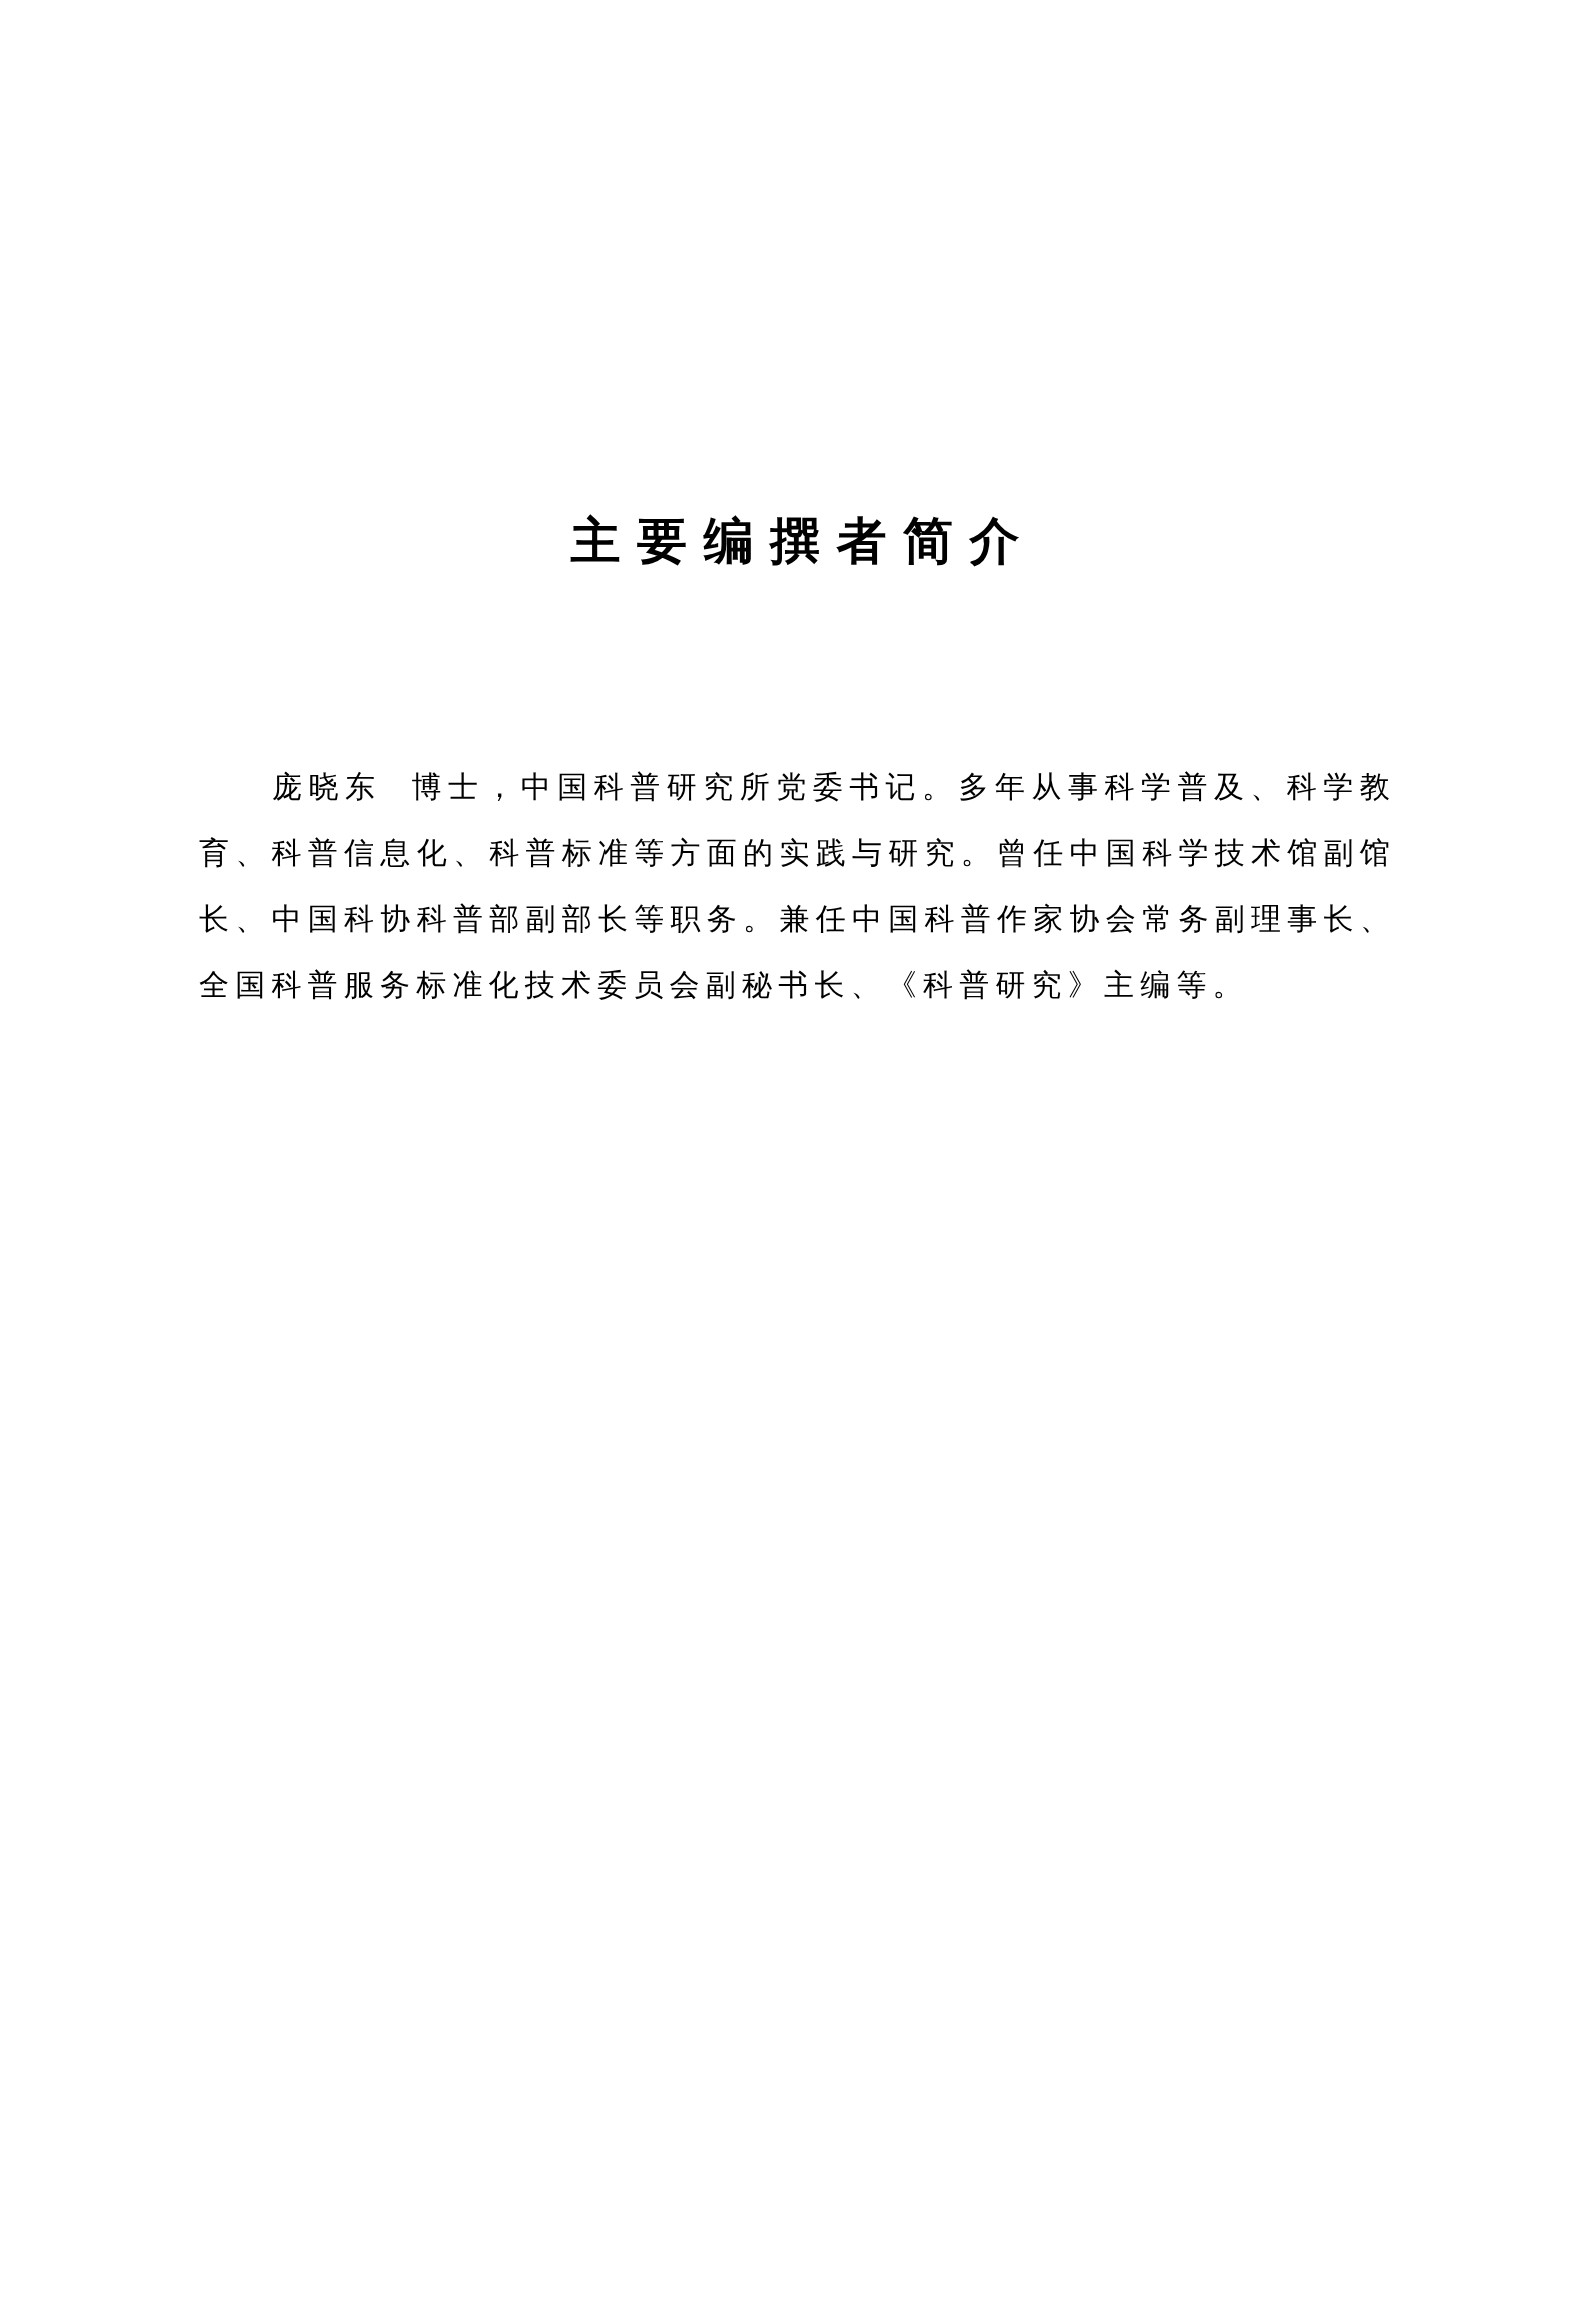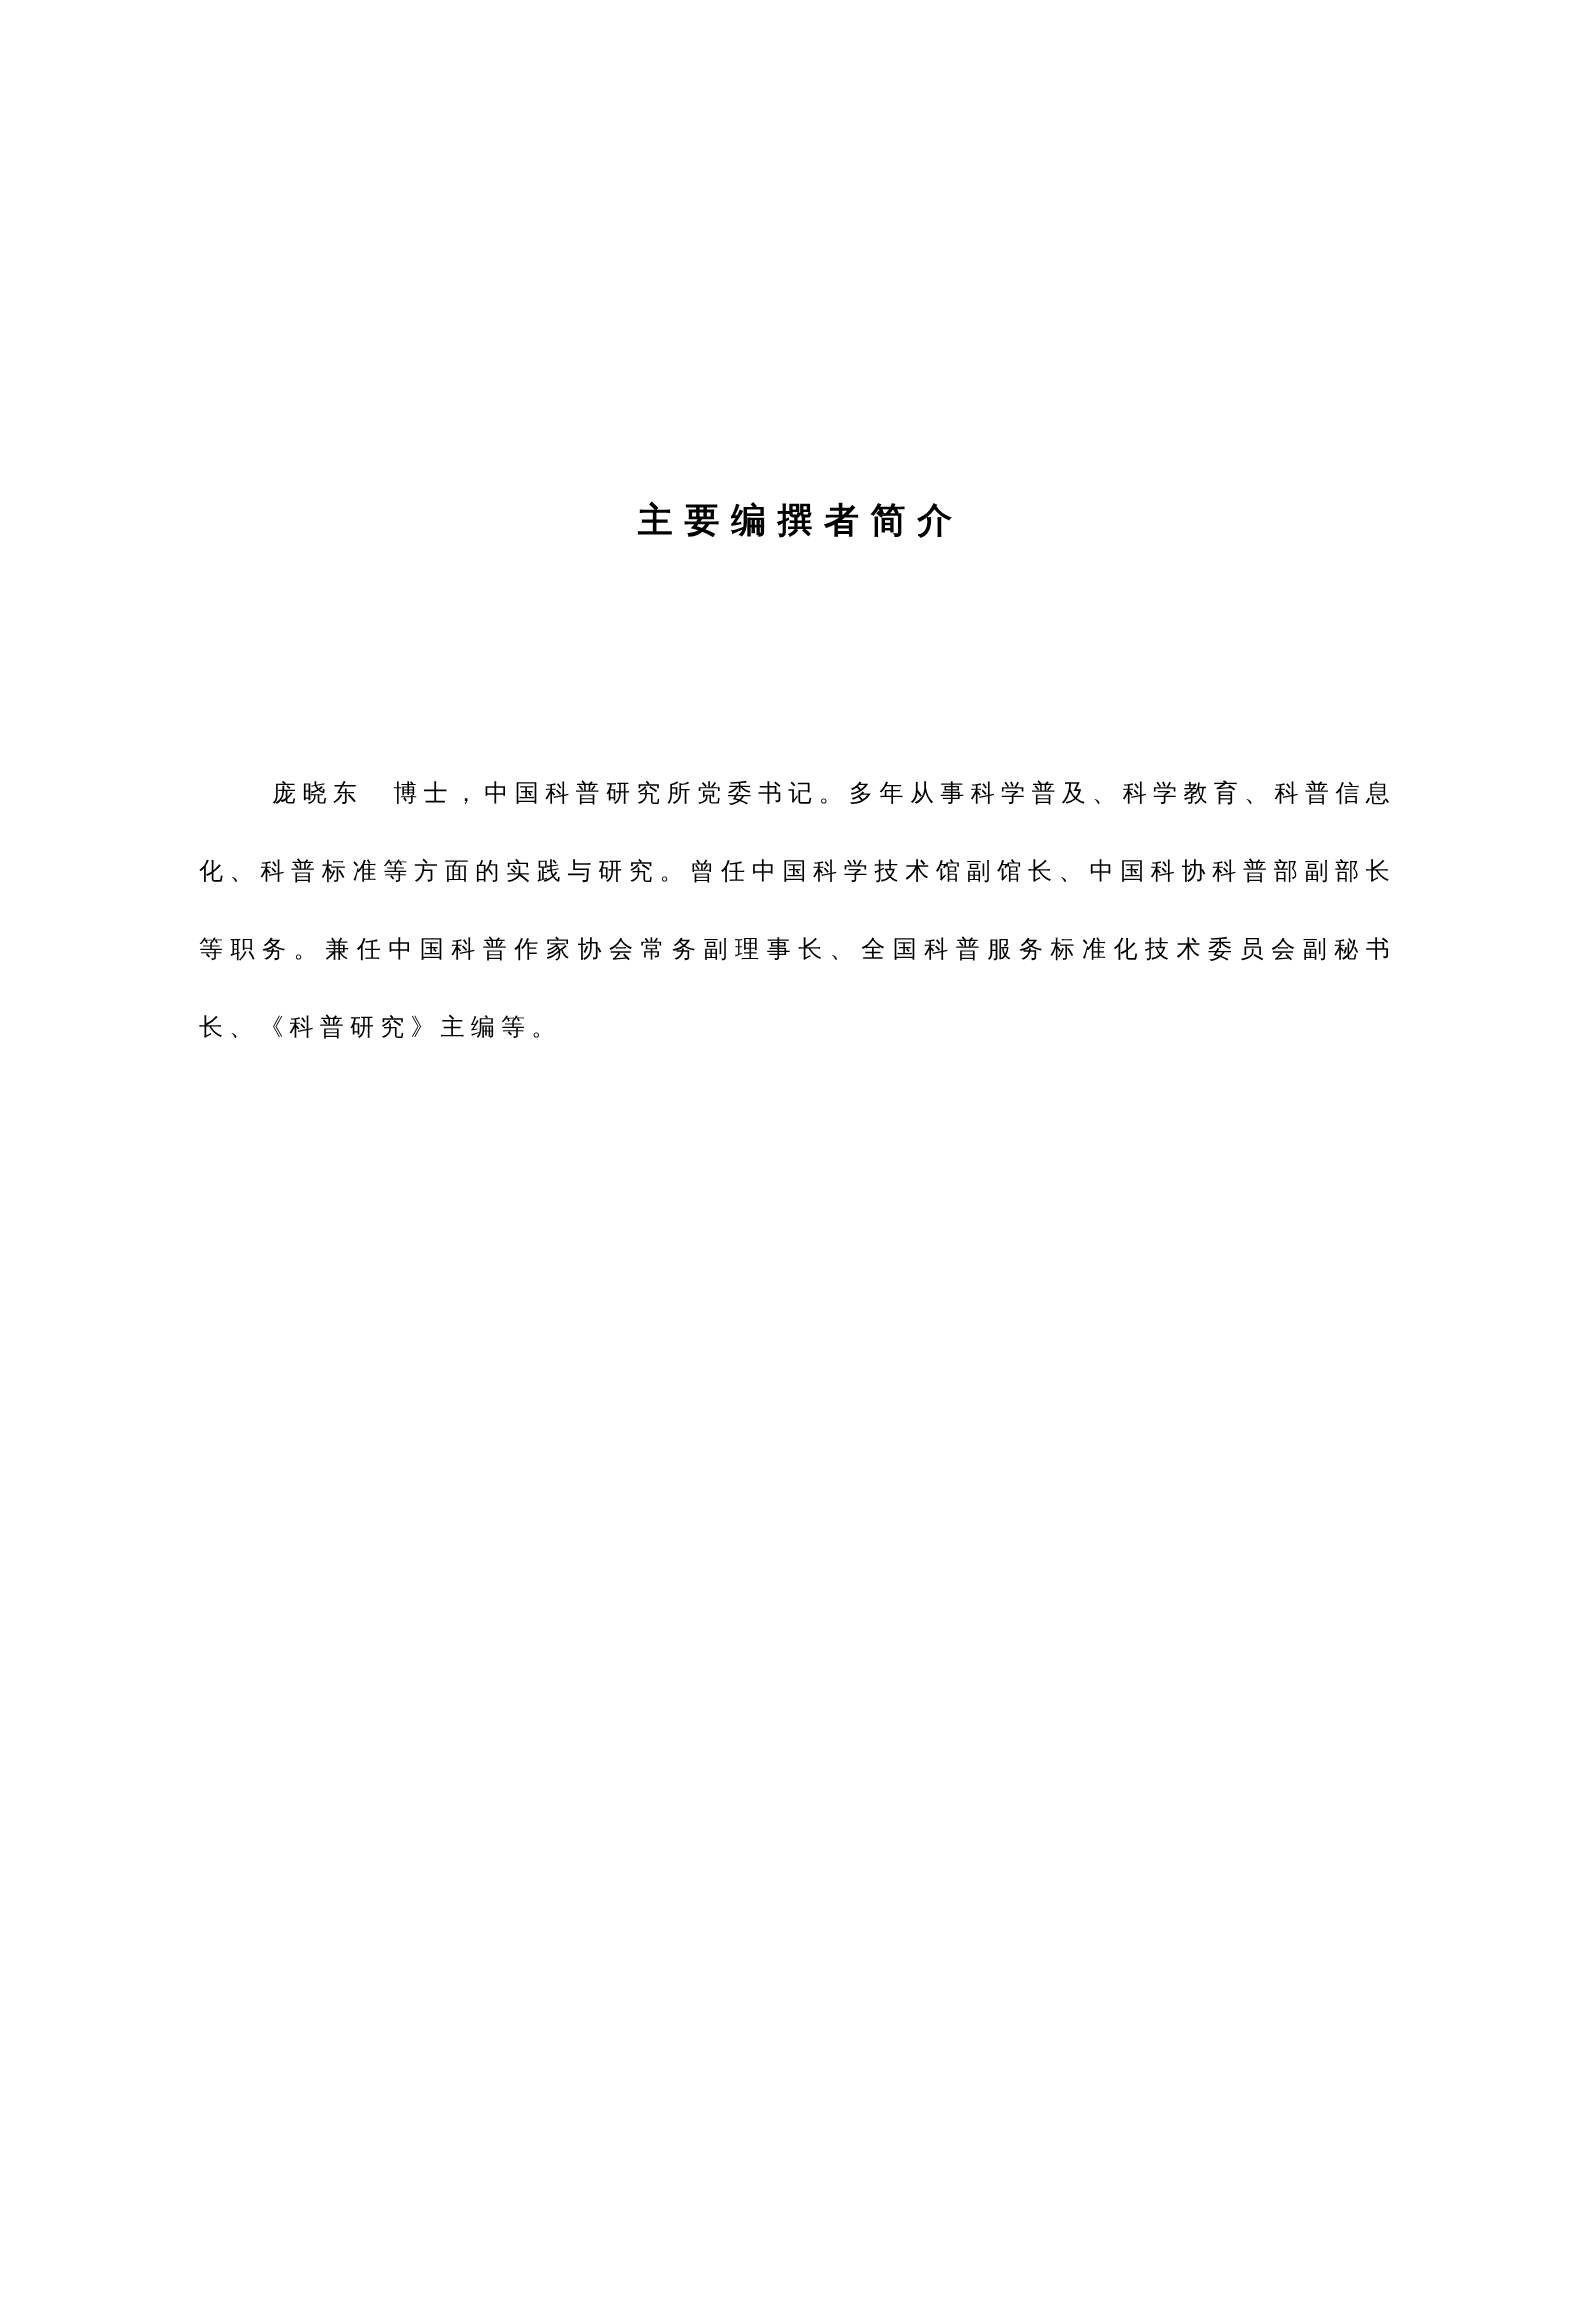--- a/index.html
+++ b/index.html
@@ -15,35 +15,35 @@
     overflow: hidden;
     font-family: "Liberation Serif", "DejaVu Serif", serif;
     color: #000000;
   }
   .doc-title {
     position: absolute;
     top: 474px;
     left: 0;
     width: 100%;
     text-align: center;
-    font-size: 35px;
+    font-size: 50px;
     font-weight: 600;
     letter-spacing: 0.33em;
     text-indent: 0.33em; 
     white-space: nowrap;
   }
   .content {
     position: absolute;
     left: 199px;
     top: 754px;
     width: 1197px;
   }
   .bio {
-    font-size: 24px;
-    line-height: 78px;
+    font-size: 30px;
+    line-height: 66px;
     letter-spacing: 6.2px;
     text-align: justify;
     text-justify: inter-character;
     margin: 0 0 59px 0;
     text-indent: 73px; 
   }
   .bio:last-child {
     margin-bottom: 0;
   }
   .author {

